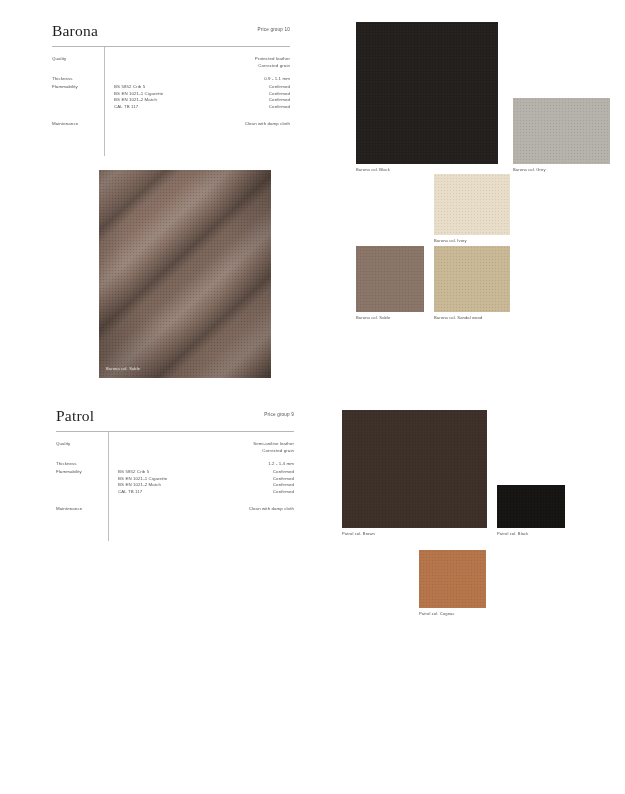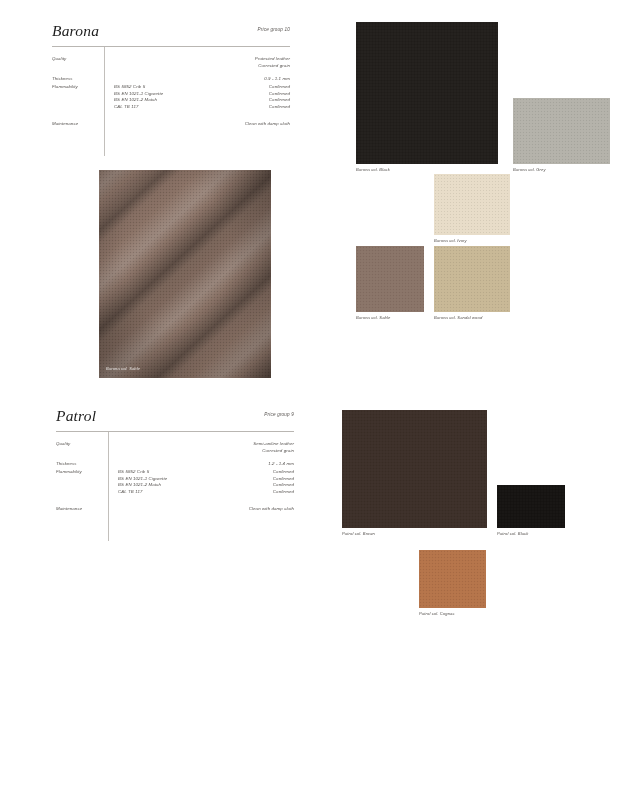--- a/index.html
+++ b/index.html
@@ -12,21 +12,21 @@
     height: 794px;
     position: relative;
     font-family: "Liberation Sans", sans-serif;
     color: #3a3a3a;
     overflow: hidden;
   }
 
   .page { position: absolute; inset: 0; background: #fff; }
 
   
-  .product { position: absolute; font-style: italic; }
+  .product { position: absolute; }
   #product-barona { left: 0;  top: 0;   width: 625px; height: 400px; }
   #product-patrol { left: 4px;  top: 385px; width: 625px; height: 400px; }
 
   .spec-panel {
     position: absolute;
     left: 52px;
     top: 22px;
     width: 238px;
   }
   .spec-title {

